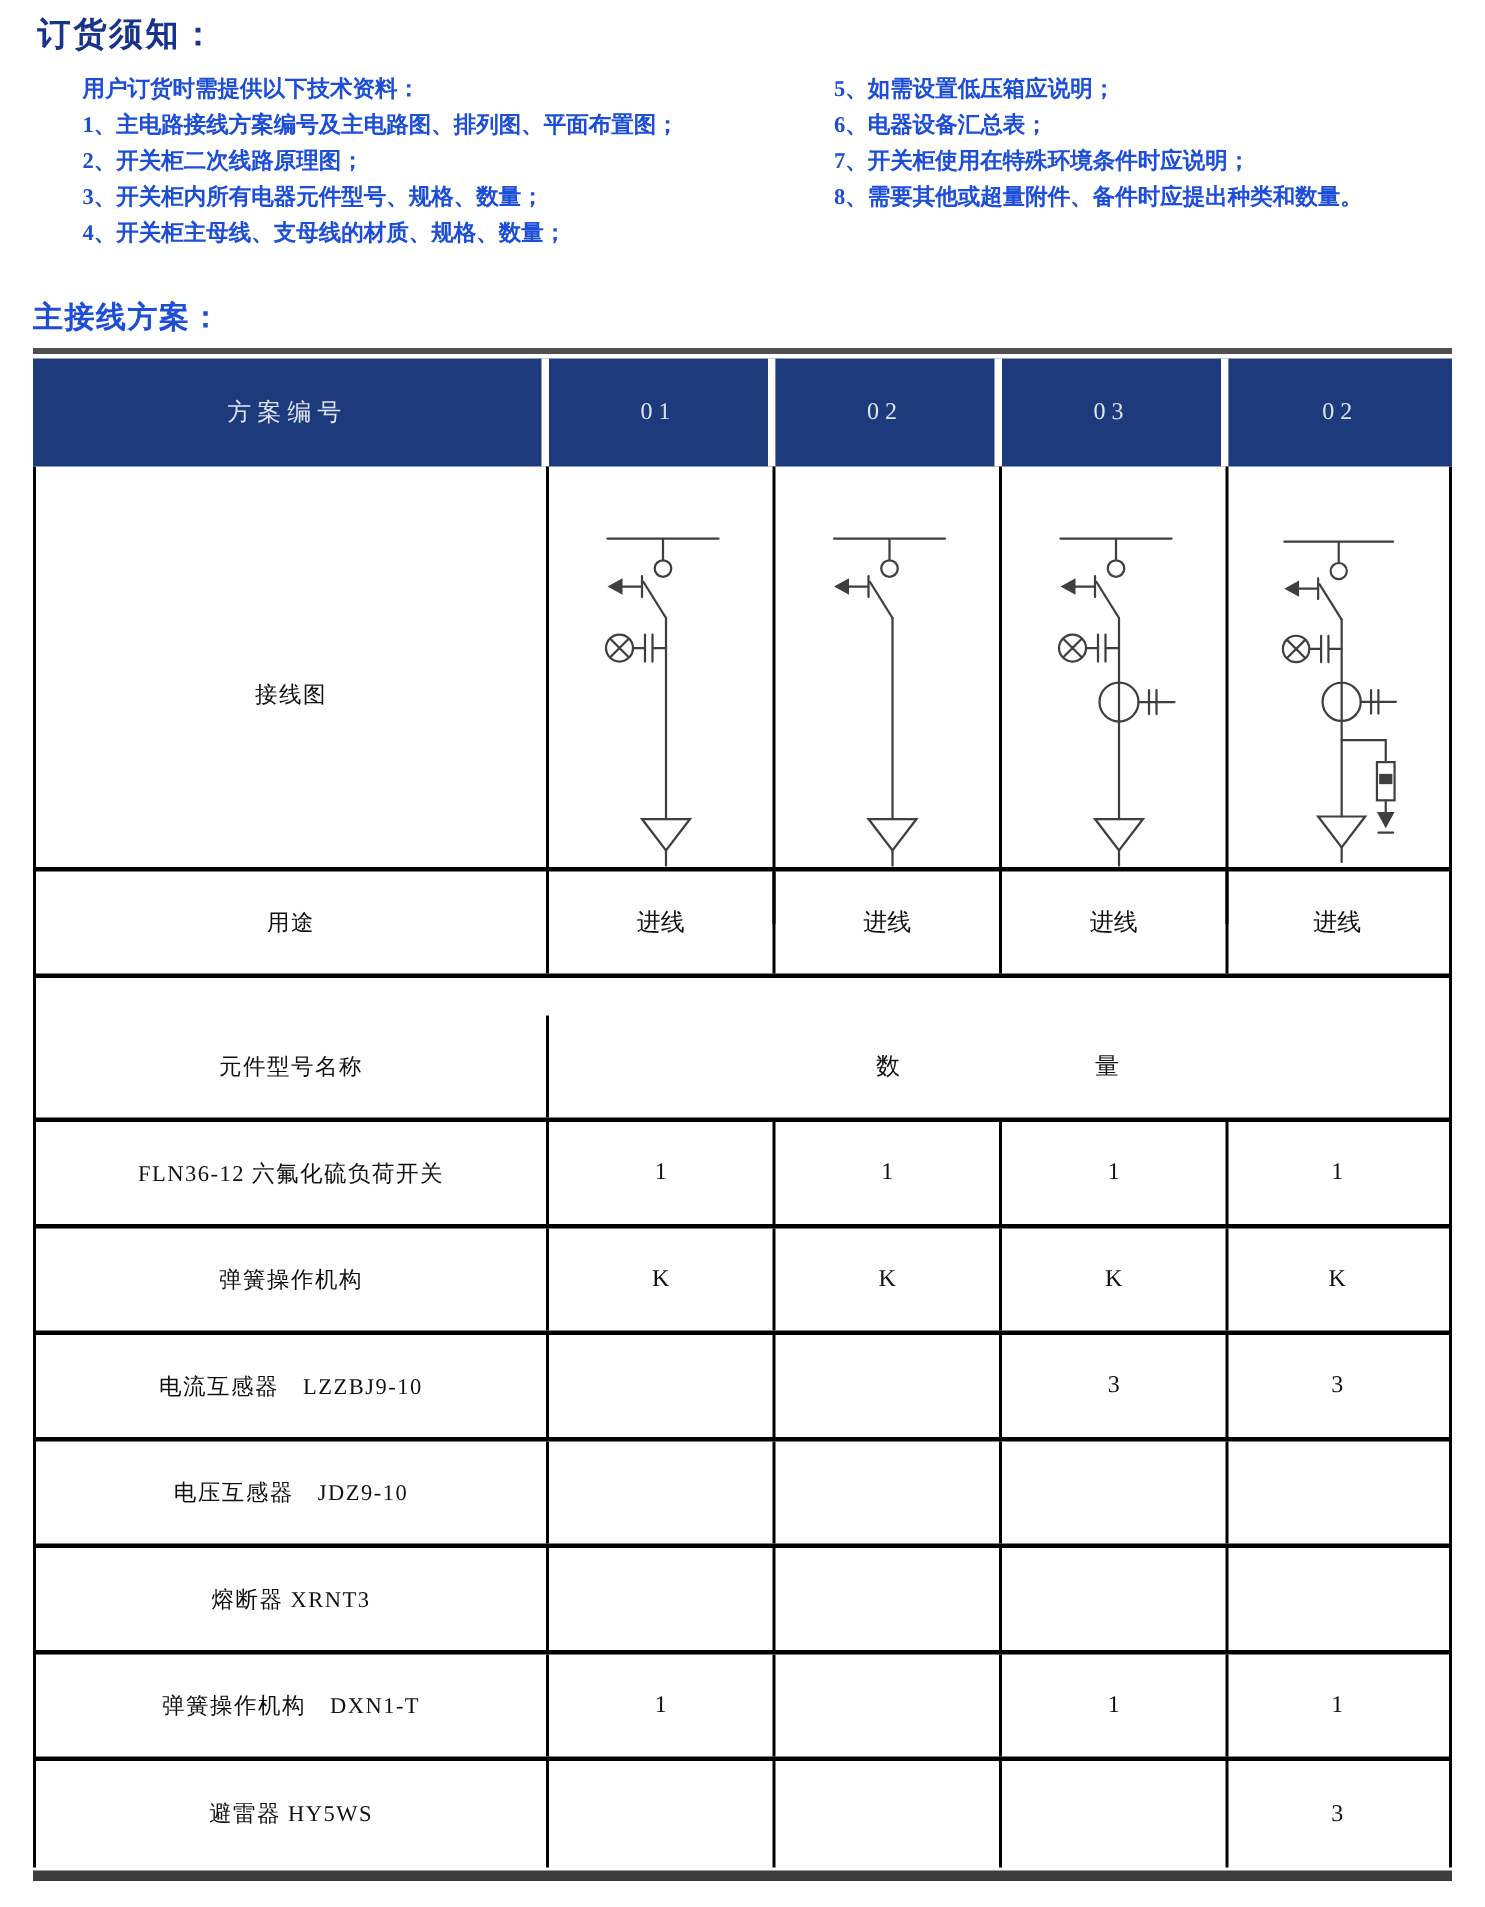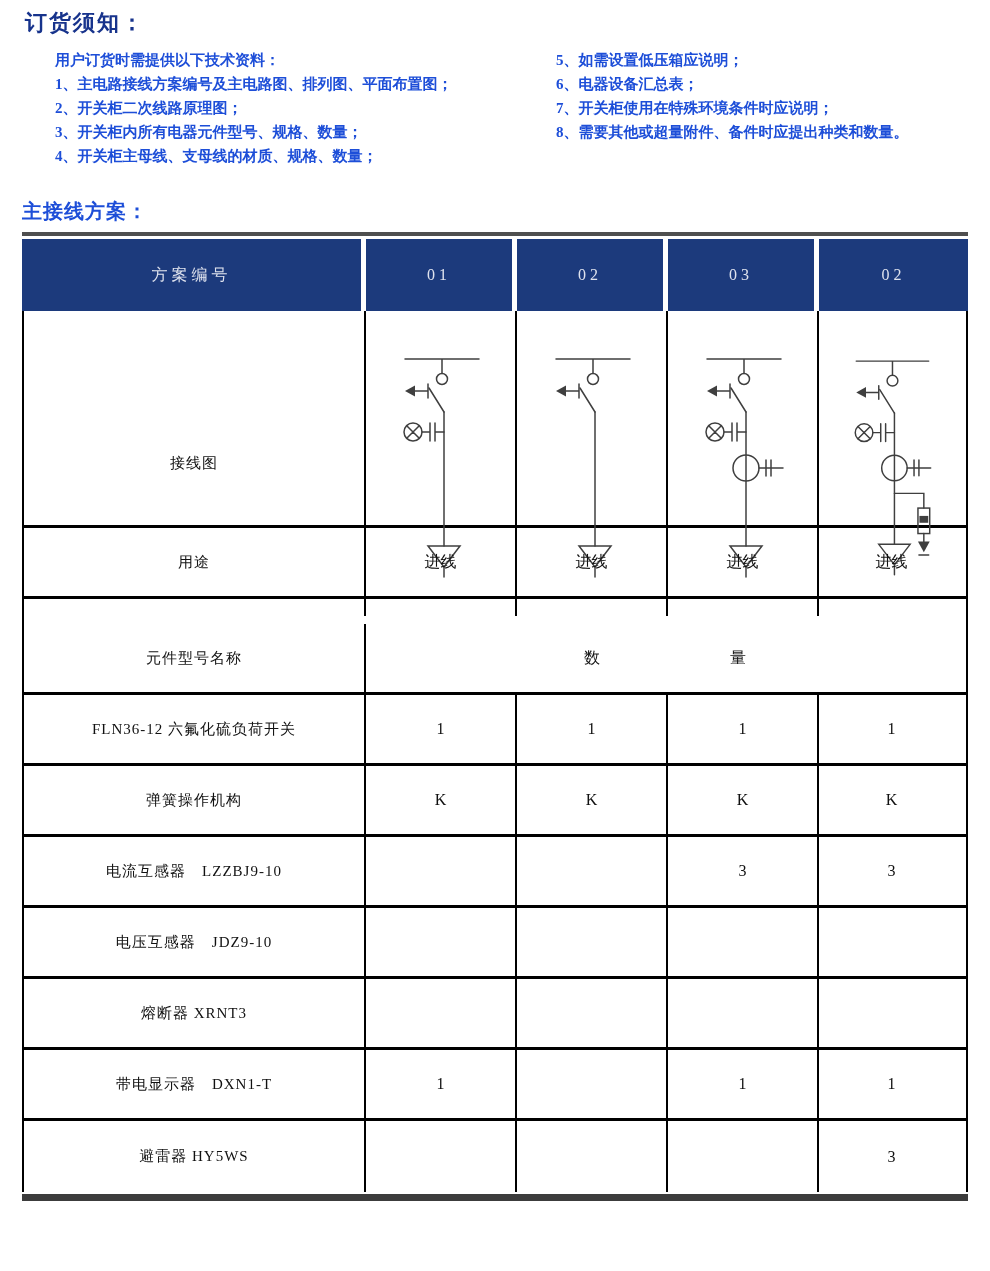--- a/index.html
+++ b/index.html
@@ -29,21 +29,21 @@
   .header-cell:last-child{border-right:none;}
   .tbody{border-left:2px solid #000;border-right:2px solid #000;box-sizing:border-box;}
   .tbody .grid-cols{grid-template-columns:342px 151px 151px 151px 145px;}
   .trow{border-bottom:3px solid #000;box-sizing:border-box;}
   .tcell{
     border-right:2px solid #000;box-sizing:border-box;
     display:flex;align-items:center;justify-content:center;
     font-size:16px;color:#111;text-align:center;
   }
   .tcell:last-child{border-right:none;}
-  .diagram-row{height:217px;}
+  .diagram-row{height:270px;}
   .diagram-row .tcell{align-items:center;}
   .row-std{height:71px;}
   .label-cell{font-size:15px;letter-spacing:1px;padding:0 6px;}
   .qty-merged{display:flex;align-items:center;justify-content:center;gap:130px;font-size:16px;}
   .diagram-cell svg{display:block;}
   .diag-stroke{stroke:#3f3f3f;stroke-width:1.5;fill:none;stroke-linecap:round;}
   .diag-fill{fill:#3f3f3f;stroke:none;}
 </style>
 </head>
 <body>
@@ -300,21 +300,21 @@
 
     <div class="grid-cols trow row-std">
       <div class="tcell label-cell">熔断器 XRNT3</div>
       <div class="tcell"></div>
       <div class="tcell"></div>
       <div class="tcell"></div>
       <div class="tcell"></div>
     </div>
 
     <div class="grid-cols trow row-std">
-      <div class="tcell label-cell">带电显示器　DXN1-T</div>
+      <div class="tcell label-cell">弹簧操作机构　DXN1-T</div>
       <div class="tcell">1</div>
       <div class="tcell"></div>
       <div class="tcell">1</div>
       <div class="tcell">1</div>
     </div>
 
     <div class="grid-cols trow row-std" style="border-bottom:none;font-family:Liberation Serif, serif;">
       <div class="tcell label-cell">避雷器 HY5WS</div>
       <div class="tcell"></div>
       <div class="tcell"></div>

